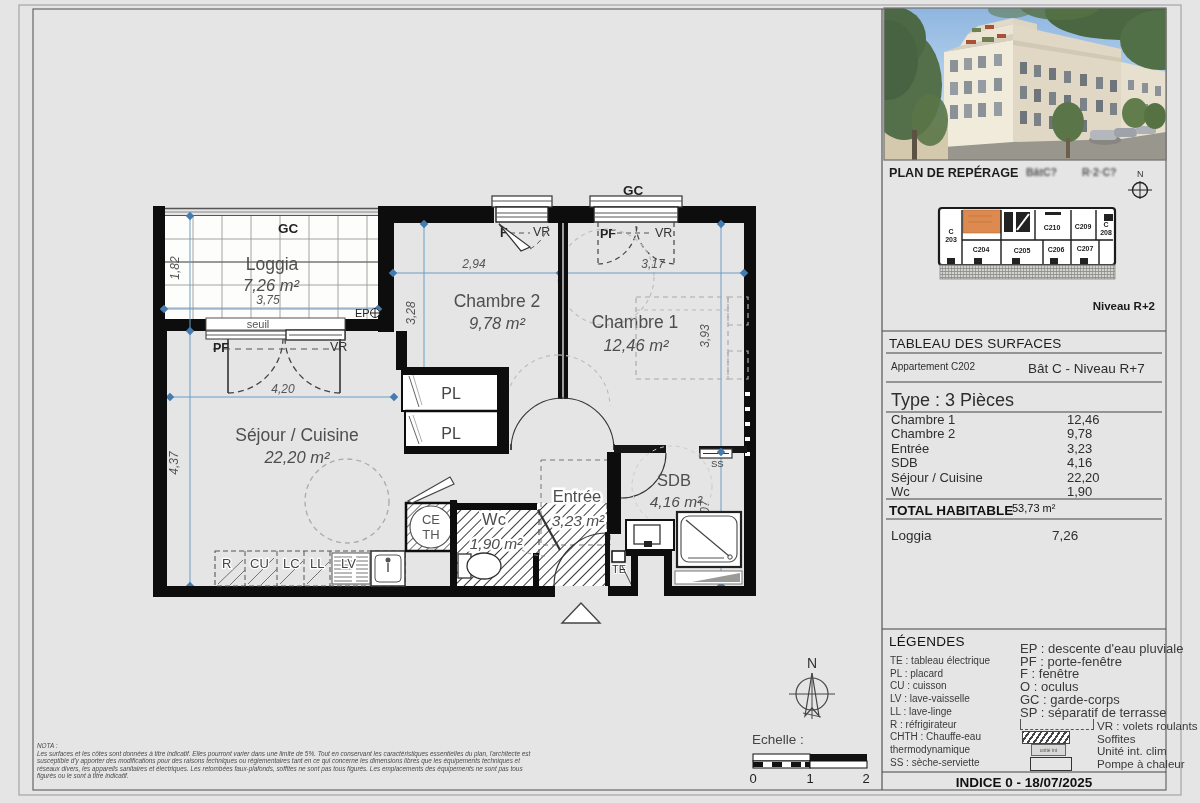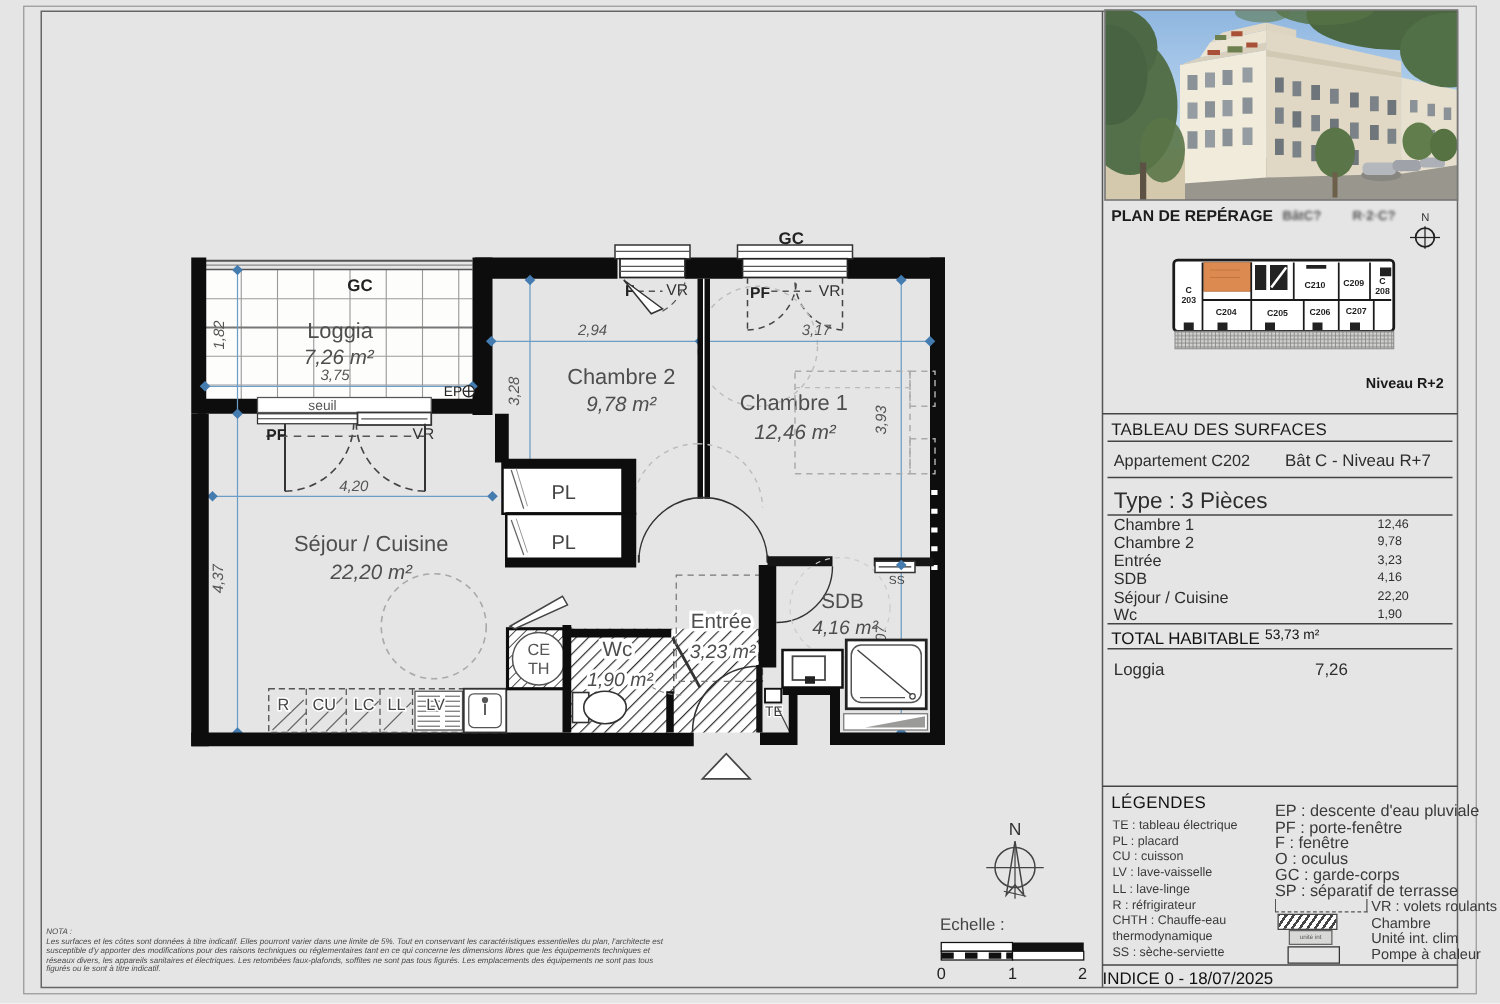--- a/index.html
+++ b/index.html
@@ -643,50 +643,50 @@
 <rect x="805" y="762" width="5" height="5" fill="#111"></rect>
 <rect x="810" y="761" width="57" height="7" fill="#fff" stroke="#111" stroke-width="1"></rect>
 <text x="753" y="783" font-size="13" fill="#222" text-anchor="middle">0</text>
 <text x="810" y="783" font-size="13" fill="#222" text-anchor="middle">1</text>
 <text x="866" y="783" font-size="13" fill="#222" text-anchor="middle">2</text>
 </g>
 </svg>
 
 <div class="t" style="left:889px;top:336px;font-size:13.5px;font-weight:normal;color:#1c1c1c;letter-spacing:0.2px">TABLEAU DES SURFACES</div>
 
-<div class="t" style="left:891px;top:361px;font-size:13px;color:#2e2e2e">Appartement C202</div>
+<div class="t" style="left:891px;top:361px;font-size:10px;color:#2e2e2e">Appartement C202</div>
 <div class="t" style="left:1028px;top:361px;font-size:13.5px;color:#2e2e2e">Bât C - Niveau R+7</div>
 
 <div class="t" style="left:891px;top:390px;font-size:18px;color:#2e2e2e">Type : 3 Pièces</div>
 
 <div class="t" style="left:891px;top:413px;font-size:13px;color:#2e2e2e;line-height:14.4px">Chambre 1<br>Chambre 2<br>Entrée<br>SDB<br>Séjour / Cuisine<br>Wc</div>
 
-<div class="t" style="left:1102px;top:413px;font-size:10px;color:#2e2e2e;line-height:14.4px">12,46<br>9,78<br>3,23<br>4,16<br>22,20<br>1,90</div>
-
-<div class="t" style="left:889px;top:503px;font-size:13.5px;font-weight:normal;color:#111">TOTAL HABITABLE</div>
+<div class="t" style="left:1067px;top:413px;font-size:13px;color:#2e2e2e;line-height:14.4px">12,46<br>9,78<br>3,23<br>4,16<br>22,20<br>1,90</div>
+
+<div class="t" style="left:889px;top:503px;font-size:13.5px;font-weight:bold;color:#111">TOTAL HABITABLE</div>
 <div class="t" style="left:1012px;top:502px;font-size:11px;font-weight:normal;color:#111">53,73 m²</div>
 
 <div class="t" style="left:891px;top:528px;font-size:13.5px;color:#2e2e2e">Loggia</div>
 <div class="t" style="left:1052px;top:528px;font-size:13.5px;color:#2e2e2e">7,26</div>
 
 <div class="t" style="left:889px;top:634px;font-size:13.5px;font-weight:normal;color:#111;letter-spacing:0.3px">LÉGENDES</div>
 
 <div class="t" style="left:890px;top:655px;font-size:10px;color:#3a3a3a;line-height:12.7px">TE : tableau électrique<br>PL : placard<br>CU : cuisson<br>LV : lave-vaisselle<br>LL : lave-linge<br>R : réfrigirateur<br>CHTH : Chauffe-eau<br>thermodynamique<br>SS : sèche-serviette</div>
 
 <div class="t" style="left:1020px;top:643px;font-size:13px;color:#3a3a3a;line-height:12.7px">EP : descente d'eau pluviale<br>PF : porte-fenêtre<br>F : fenêtre<br>O : oculus<br>GC : garde-corps<br>SP : séparatif de terrasse</div>
 
 <div class="t" style="left:1020px;top:719px;width:72px;height:10px;border-left:1px solid #555;border-right:1px solid #555;border-bottom:1px dashed #555"></div>
 <div class="t" style="left:1097px;top:719px;font-size:11.6px;color:#3a3a3a">VR : volets roulants</div>
 
 <div class="t" style="left:1022px;top:731px;width:46px;height:11px;border:1px solid #444;background:repeating-linear-gradient(-55deg,#fff,#fff 3px,#444 3px,#444 5px)"></div>
-<div class="t" style="left:1097px;top:732px;font-size:11.6px;color:#3a3a3a">Chambre</div>
+<div class="t" style="left:1097px;top:732px;font-size:11.6px;color:#3a3a3a">Soffites</div>
 
 <div class="t" style="left:1031px;top:744px;width:33px;height:10px;border:1px solid #666;background:#d8d8d6;font-size:5px;color:#555;text-align:center;line-height:10px">unité int</div>
 <div class="t" style="left:1097px;top:744px;font-size:11.6px;color:#3a3a3a">Unité int. clim</div>
 
 <div class="t" style="left:1030px;top:757px;width:40px;height:12px;border:1.5px solid #333"></div>
 <div class="t" style="left:1097px;top:757px;font-size:11.6px;color:#3a3a3a">Pompe à chaleur</div>
 
-<div class="t" style="left:882px;top:775px;width:284px;text-align:left;font-size:13.5px;font-weight:normal;color:#111">INDICE 0 - 18/07/2025</div>
+<div class="t" style="left:882px;top:775px;width:284px;text-align:center;font-size:13.5px;font-weight:bold;color:#111">INDICE 0 - 18/07/2025</div>
 
 <div class="t" style="left:37px;top:742px;width:680px;font-size:6.4px;font-style:italic;color:#4a4a4a;line-height:7.6px">NOTA :<br>Les surfaces et les côtes sont données à titre indicatif. Elles pourront varier dans une limite de 5%. Tout en conservant les caractéristiques essentielles du plan, l'architecte est<br>susceptible d'y apporter des modifications pour des raisons techniques ou réglementaires tant en ce qui concerne les dimensions libres que les équipements techniques et<br>réseaux divers, les appareils sanitaires et électriques. Les retombées faux-plafonds, soffites ne sont pas tous figurés. Les emplacements des équipements ne sont pas tous<br>figurés ou le sont à titre indicatif.</div>
 
 </div>
 
 </body></html>

